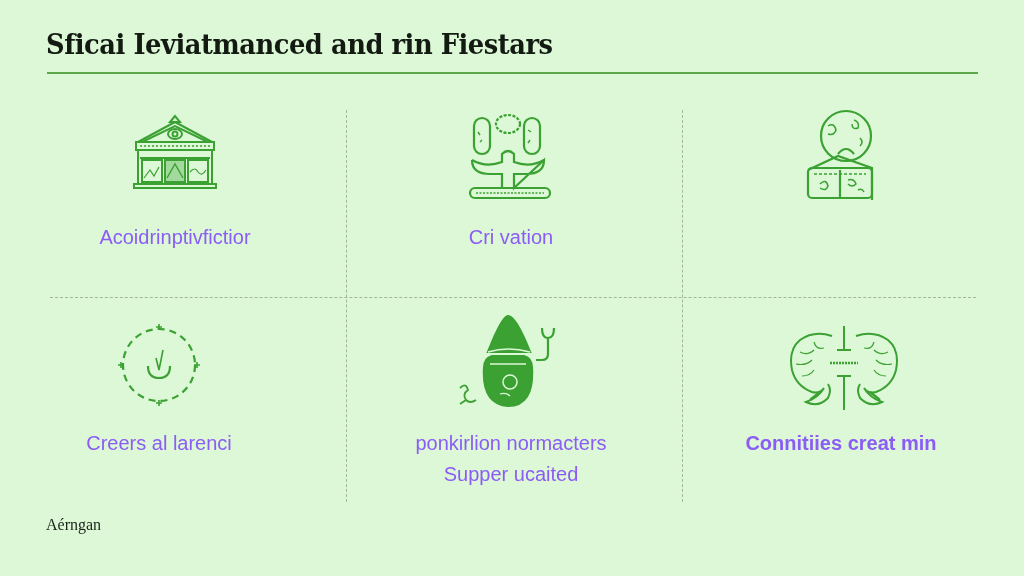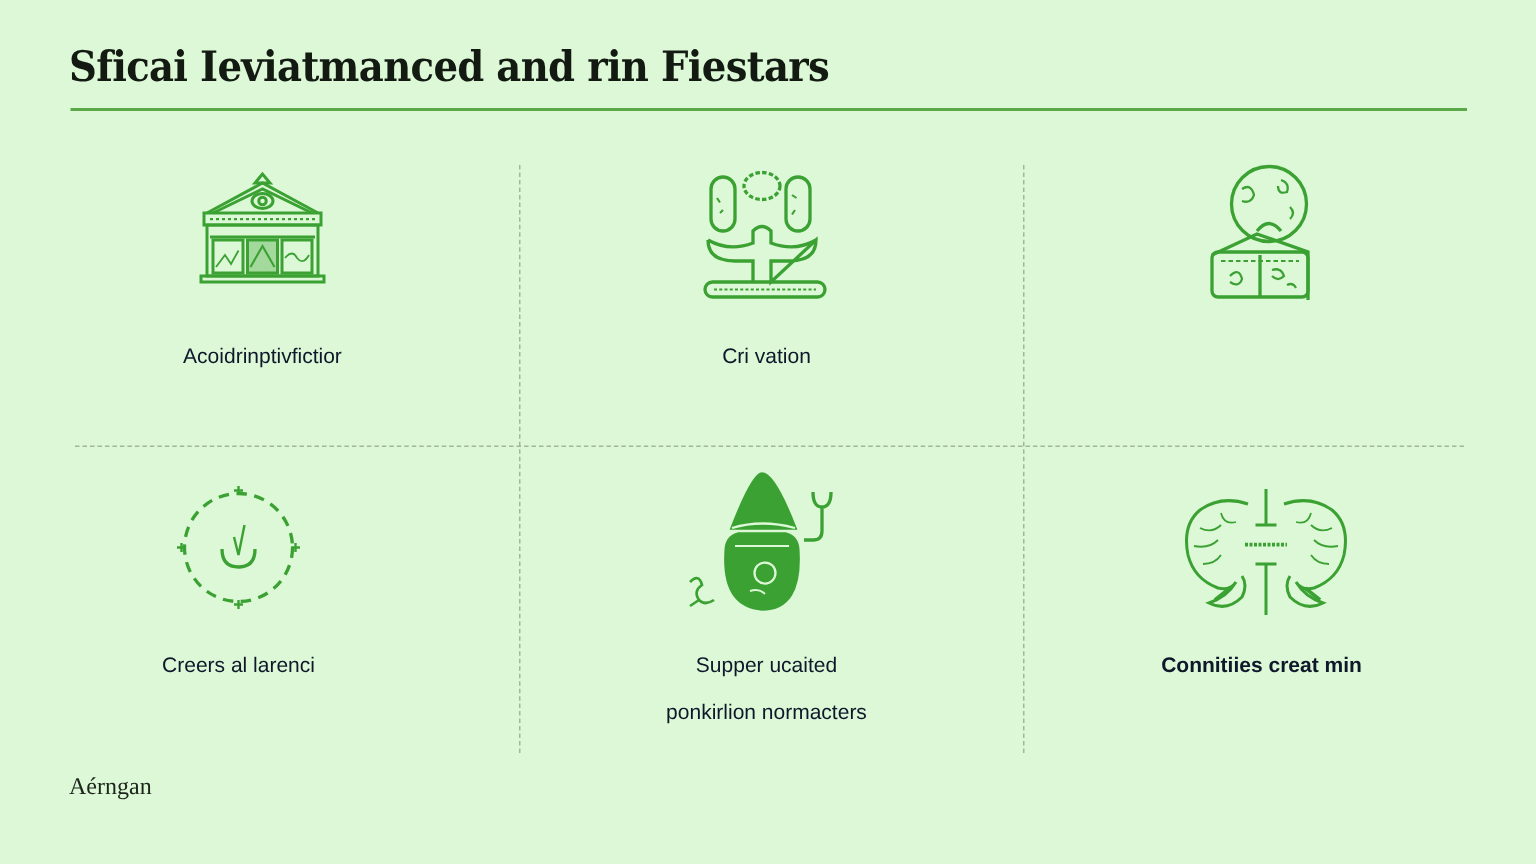--- a/index.html
+++ b/index.html
@@ -58,23 +58,23 @@
       align-items: center;
     }
     .icon {
       position: absolute;
       display: block;
     }
     .label {
       position: absolute;
       width: 100%;
       text-align: center;
-      font-size: 14px;
+      font-size: 20px;
       line-height: 31px;
-      color: #0f172a;
+      color: #8b5cf6;
       white-space: nowrap;
     }
     .label span { display: block; }
     .footer {
       position: absolute;
       left: 46px;
       top: 516px;
       font-size: 16px;
       color: #1c241c;
       font-family: Liberation Serif, serif;
@@ -170,22 +170,22 @@
       <path d="M36 38 q20 -6 42 0" stroke="#dcf8d6" stroke-width="1.5"></path>
       <path d="M32 54 Q30 90 56 92 Q82 92 80 54 Q80 44 72 42 L40 42 Q32 44 32 54 Z" fill="#3aa132"></path>
       <path d="M38 50 h36" stroke="#dcf8d6" stroke-width="1.4"></path>
       <circle cx="58" cy="68" r="7" stroke="#dcf8d6" stroke-width="1.5"></circle>
       <path d="M48 80 q6 -2 10 2" stroke="#dcf8d6" stroke-width="1.3"></path>
       <path d="M90 14 q0 10 6 10 q6 0 6 -10 M96 24 v16 q0 6 -6 6 h-6"></path>
       <path d="M8 74 q6 -6 8 2 q-6 4 -2 10 q4 4 10 0 M14 86 l-6 4" stroke-width="1.8"></path>
     </g>
   </svg>
   <div class="label" style="top:118px;">
+    <span>ponkirlion normacters</span>
     <span>Supper ucaited</span>
-    <span>ponkirlion normacters</span>
   </div>
 </div>
 
 <div class="cell" style="left:706px; top:310px; width:270px; height:190px;font-weight:bold;">
   <svg class="icon" style="left:82px; top:14px;" width="112" height="88" viewBox="0 0 112 88">
     <g fill="none" stroke="#3aa132" stroke-width="2">
       <path d="M44 12 Q26 6 12 16 Q0 26 4 46 Q8 62 24 68 Q32 70 36 64 Q30 74 18 78 Q30 84 40 74 Q44 66 40 60"></path>
       <path d="M68 12 Q86 6 100 16 Q112 26 108 46 Q104 62 88 68 Q80 70 76 64 Q82 74 94 78 Q82 84 72 74 Q68 66 72 60"></path>
       <path d="M12 28 q8 4 14 -2 M8 40 q10 2 16 -4 M14 52 q8 0 12 -6 M26 18 q2 8 10 6" stroke-width="1.2"></path>
       <path d="M100 28 q-8 4 -14 -2 M104 40 q-10 2 -16 -4 M98 52 q-8 0 -12 -6 M86 18 q-2 8 -10 6" stroke-width="1.2"></path>

